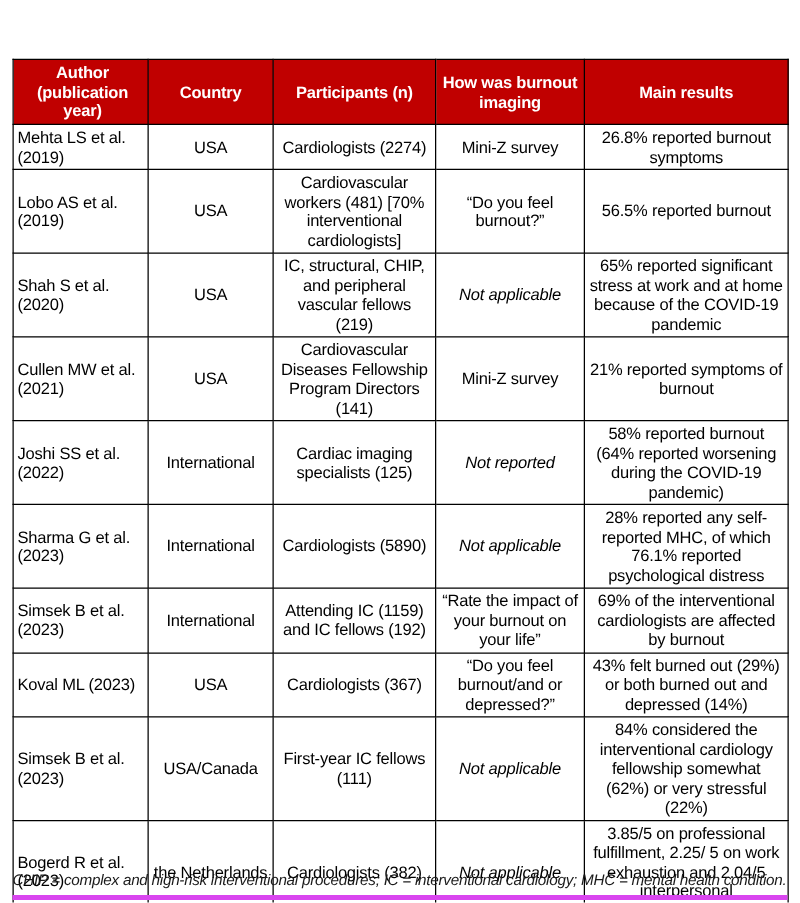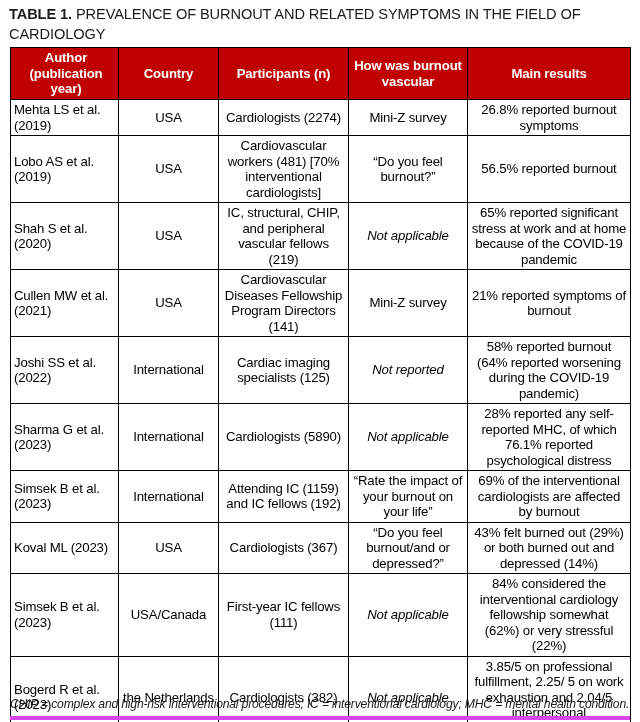--- a/index.html
+++ b/index.html
@@ -97,39 +97,36 @@
   col.col-country { width: 100px; }
   col.col-participants { width: 130px; }
   col.col-assessed { width: 119px; }
   col.col-results { width: 163px; }
 </style>
 </head>
 <body>
 
 <div class="page">
 
-  <div class="table-caption">
-    <span class="cap-num">TABLE 1.</span><span> PREVALENCE OF BURNOUT AND RELATED SYMPTOMS IN THE FIELD OF CARDIOLOGY</span>
-  </div>
 
   <div class="tbl-wrap">
     <table class="main">
       <colgroup>
         <col class="col-author">
         <col class="col-country">
         <col class="col-participants">
         <col class="col-assessed">
         <col class="col-results">
       </colgroup>
       <thead>
         <tr>
           <th class="left-head">Author (publication year)</th>
           <th>Country</th>
           <th>Participants (n)</th>
-          <th>How was burnout vascular</th>
+          <th>How was burnout imaging</th>
           <th>Main results</th>
         </tr>
       </thead>
       <tbody id="table-body">
           <tr>
             <td class="c-author">Mehta LS et al. (2019)</td>
             <td class="c-country">USA</td>
             <td class="c-participants">Cardiologists (2274)</td>
             <td class="c-assessed">Mini-Z survey</td>
             <td class="c-results">26.8% reported burnout symptoms</td>

